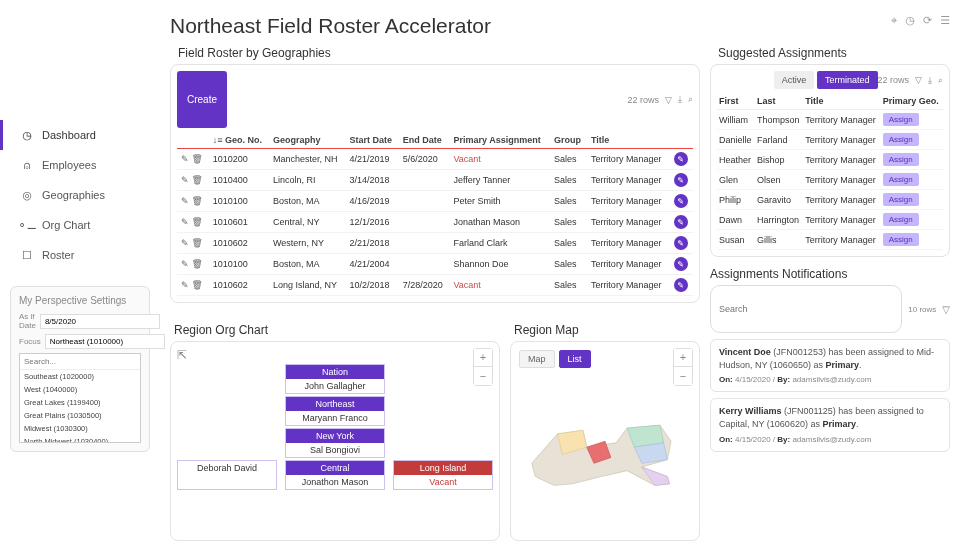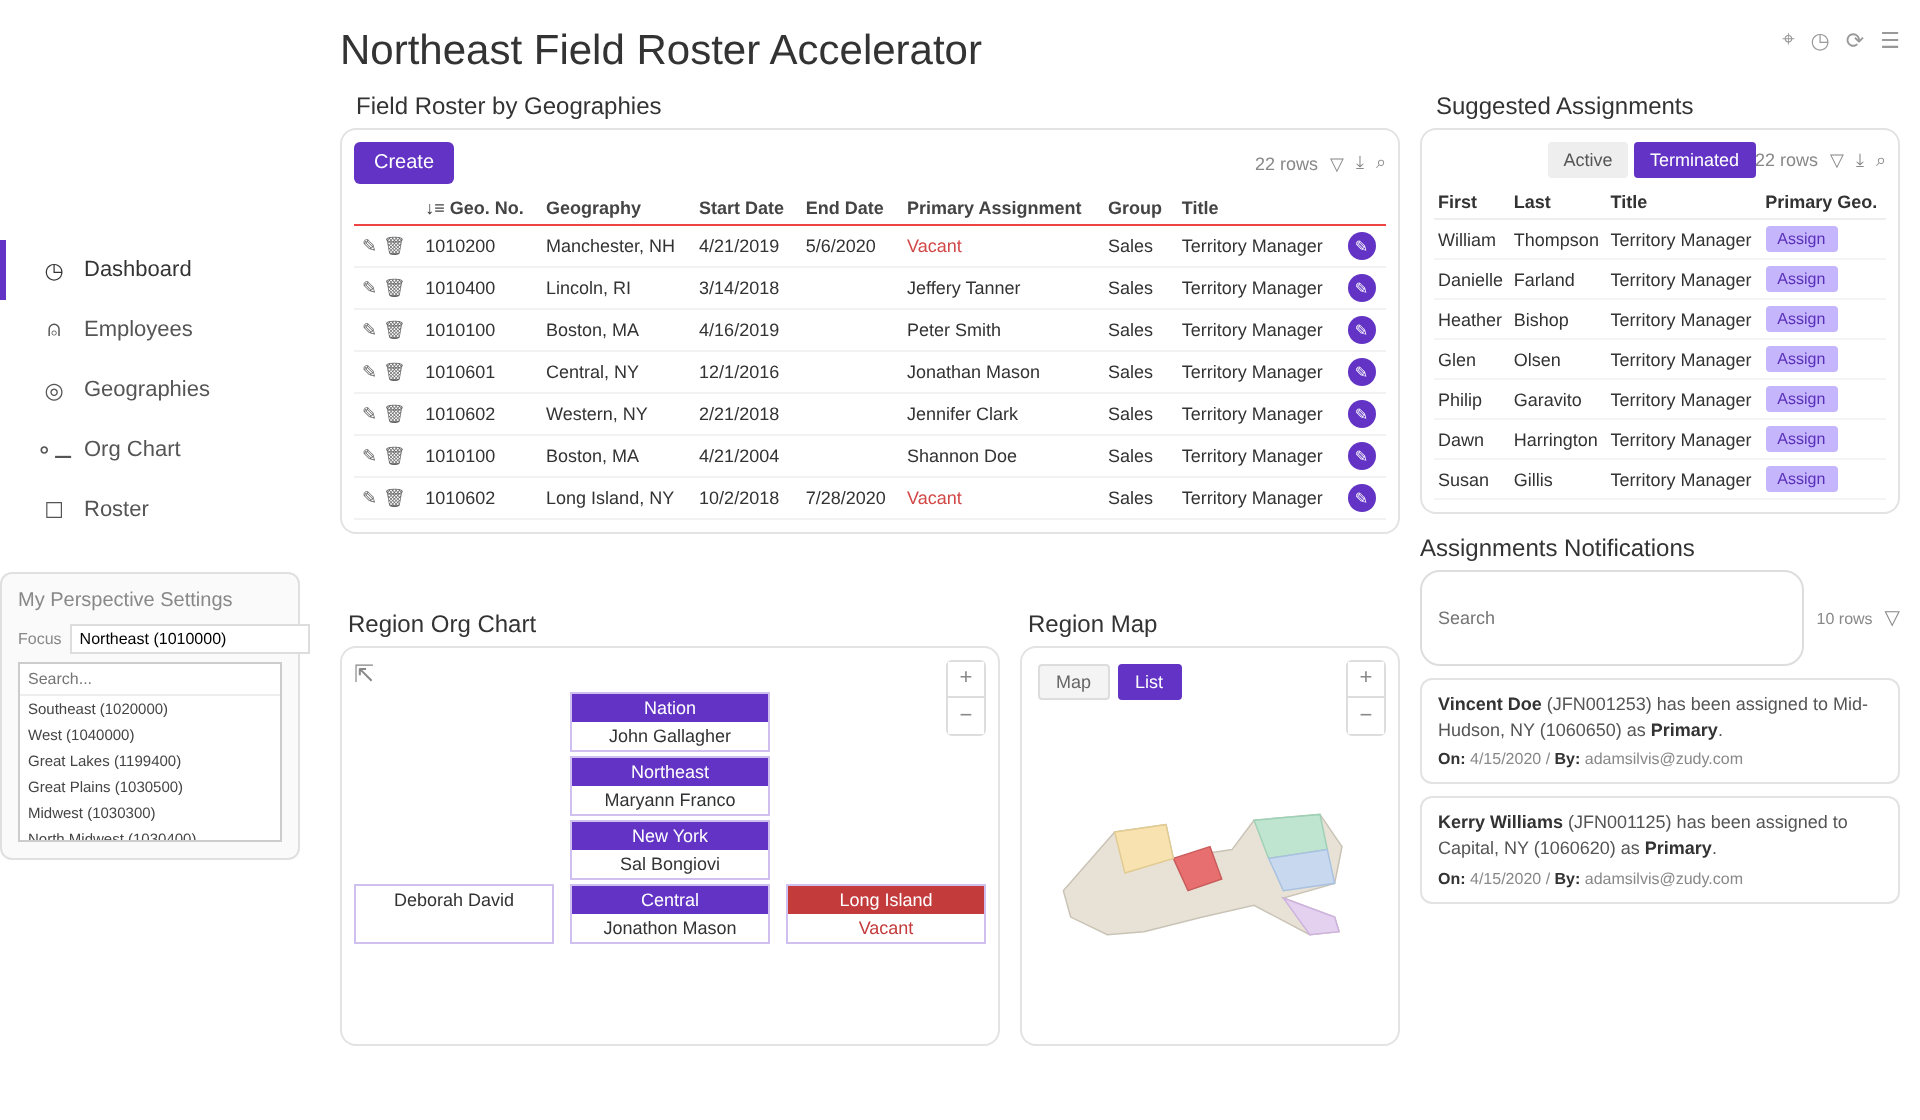--- a/index.html
+++ b/index.html
@@ -3,41 +3,41 @@
 <meta charset="utf-8">
 <style>
 * { box-sizing: border-box; margin: 0; padding: 0; font-family: -apple-system, BlinkMacSystemFont, "Segoe UI", Arial, sans-serif; }
 body { background: #fff; width: 960px; height: 560px; overflow: hidden; font-size: 10px; color: #333; }
 .app { display: flex; height: 100%; }
 .sidebar { width: 160px; padding: 10px 0; display: flex; flex-direction: column; }
 .nav { margin-top: 110px; }
 .nav-item { display: flex; align-items: center; gap: 8px; padding: 8px 20px; color: #555; cursor: pointer; font-size: 11px; }
 .nav-item.active { border-left: 3px solid #6233c4; color: #333; padding-left: 17px; }
 .nav-icon { width: 14px; height: 14px; display: inline-flex; align-items: center; justify-content: center; }
-.settings-panel { margin: 16px 10px 0 0; border: 1px solid #e0e0e0; border-radius: 6px; padding: 8px; background: #fafafa; }
+.settings-panel { margin: 16px 10px 0 10px; border: 1px solid #e0e0e0; border-radius: 6px; padding: 8px; background: #fafafa; }
 .settings-title { color: #888; font-size: 10px; margin-bottom: 6px; }
 .settings-row { display: flex; align-items: center; gap: 4px; margin-bottom: 4px; font-size: 8px; color: #888; }
 .settings-row label { width: 38px; }
 .settings-row input[type="text"] { flex: 1; border: 1px solid #ddd; padding: 2px 4px; font-size: 8px; }
 .settings-row input[type="checkbox"] { }
 .focus-dropdown { border: 1px solid #ccc; background: #fff; margin-top: 2px; max-height: 90px; overflow-y: auto; }
 .focus-search { width: 100%; border: none; border-bottom: 1px solid #eee; padding: 3px 4px; font-size: 8px; }
 .focus-opt { padding: 2px 4px; font-size: 7.5px; color: #444; }
 .main { flex: 1; padding: 14px 10px 10px 10px; display: flex; flex-direction: column; overflow: hidden; }
 .topbar { display: flex; justify-content: space-between; align-items: flex-start; }
 .page-title { font-size: 21px; font-weight: 400; color: #333; }
 .topbar-icons { display: flex; gap: 8px; color: #999; font-size: 11px; }
 .cols { display: flex; gap: 10px; margin-top: 8px; flex: 1; overflow: hidden; }
 .left-col { flex: 1; display: flex; flex-direction: column; overflow: hidden; }
 .right-col { width: 240px; display: flex; flex-direction: column; overflow: hidden; gap: 10px; }
 .section-title { font-size: 12px; font-weight: 500; margin-bottom: 4px; padding-left: 8px; }
 .card { border: 1px solid #e3e3e3; border-radius: 8px; padding: 6px; background: #fff; }
 .roster-card { }
 .roster-toolbar { display: flex; align-items: center; justify-content: space-between; margin-bottom: 4px; }
-.btn-primary { background: #6233c4; color: #fff; border: none; padding: 5px 10px; border-radius: 3px; font-size: 10px; cursor: pointer; }
+.btn-primary { background: #6233c4; color: #fff; border: none; padding: 23px 10px; border-radius: 3px; font-size: 10px; cursor: pointer; }
 .toolbar-right { display: flex; align-items: center; gap: 6px; color: #888; font-size: 9px; }
 .table { width: 100%; border-collapse: collapse; font-size: 9px; }
 .table th { text-align: left; padding: 3px 4px; border-bottom: 1px solid #ef4444; color: #444; font-weight: 600; white-space: nowrap; }
 .table td { padding: 3px 4px; border-bottom: 1px solid #f2f2f2; white-space: nowrap; }
 .row-icons { display: flex; gap: 3px; color: #666; }
 .vacant { color: #d24848; }
 .pill { width: 14px; height: 14px; border-radius: 50%; background: #6233c4; color: #fff; display: inline-flex; align-items: center; justify-content: center; font-size: 8px; }
 .two-panels { display: flex; gap: 10px; margin-top: 10px; flex: 1; align-items: center; }
 .org-card, .map-card { flex: 1; position: relative; }
 .panel-title { font-size: 12px; font-weight: 500; margin: 0 0 4px 4px; }
@@ -96,20 +96,24 @@
           <span>Org Chart</span>
         </div>
         <div class="nav-item">
           <span class="nav-icon">☐</span>
           <span>Roster</span>
         </div>
       </nav>
     <div class="settings-panel">
       <div class="settings-title">My Perspective Settings</div>
       <div class="settings-row">
+        <label>As if Date</label>
+        <input type="text" value="8/5/2020" style="">
+      </div>
+      <div class="settings-row">
         <label>Focus</label>
         <input type="text" value="Northeast (1010000)" style="">
       </div>
       <div class="focus-dropdown">
         <input class="focus-search" placeholder="Search..." style="">
         <div id="focus-opts">
             <div class="focus-opt">Southeast (1020000)</div>
             <div class="focus-opt">West (1040000)</div>
             <div class="focus-opt">Great Lakes (1199400)</div>
             <div class="focus-opt">Great Plains (1030500)</div>
@@ -227,21 +231,21 @@
     <td>
                     <span class="row-icons">
                       <span>✎</span>
                       <span>🗑</span>
                     </span>
                   </td>
     <td>1010602</td>
     <td>Western, NY</td>
     <td>2/21/2018</td>
     <td></td>
-    <td class="">Jennifer Clark</td>
+    <td class="">Farland Clark</td>
     <td>Sales</td>
     <td>Territory Manager</td>
     <td><span class="pill">✎</span></td>
                 </tr>
                 <tr>
     <td>
                     <span class="row-icons">
                       <span>✎</span>
                       <span>🗑</span>
                     </span>

